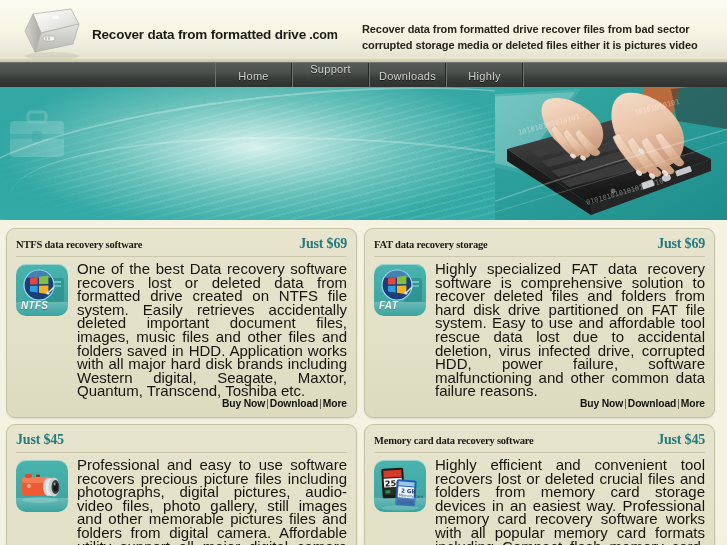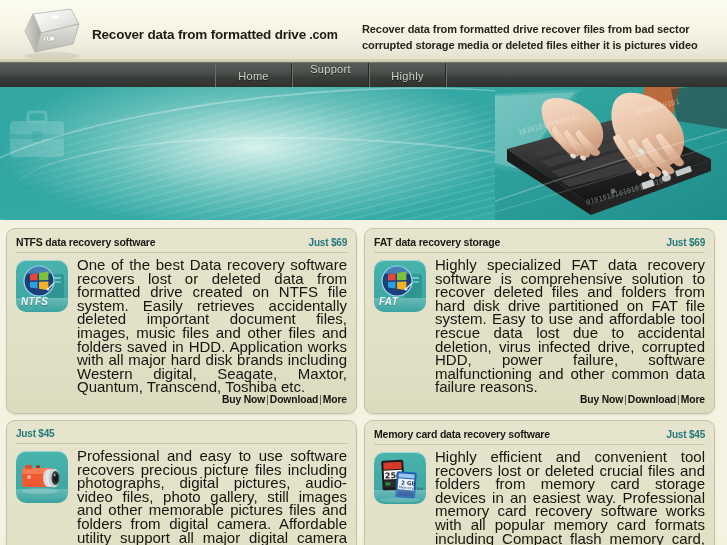--- a/index.html
+++ b/index.html
@@ -121,23 +121,24 @@
     padding: 7px 9px 8px 9px;
     box-shadow: 0 1px 2px rgba(0,0,0,0.10);
     position: relative;
   }
   .card.tall { min-height: 142px; }
   .card-head {
     display:flex; justify-content: space-between; align-items: baseline;
     padding-bottom: 4px;
     border-bottom: 1px solid #cbc8ab;
     margin-bottom: 5px;
+    font-family: Liberation Serif, serif;
   }
   .card-title { font-size: 10.5px; font-weight: bold; color: #1a1a14; letter-spacing:-0.2px;}
-  .card-price { font-size: 10px; font-weight: bold; color: #24797d; letter-spacing:-0.2px;}
+  .card-price { font-size: 14px; font-weight: bold; color: #24797d; letter-spacing:-0.2px;}
 
   .card-body { display:flex; gap: 9px; }
   .prod-icon {
     width: 52px; height: 52px; flex: 0 0 52px;
     border-radius: 10px;
     background: linear-gradient(to bottom,#49b3ae,#3aa39f);
     box-shadow: inset 0 1px 0 rgba(255,255,255,0.45);
     position: relative; overflow:hidden;
     margin-top: 2px;
   }
@@ -200,20 +201,23 @@
   <div class="header-tagline">Recover data from formatted drive recover files from bad sector corrupted storage media or deleted files either it is pictures video</div>
 </div>
 
 <div class="navbar">
   <div class="nav-inner">
     <div class="nav-item shift-b">
       <span>Home</span>
     </div>
     <div class="nav-item shift-a">
       <span>Support</span>
+    </div>
+    <div class="nav-item shift-b">
+      <span>Downloads</span>
     </div>
     <div class="nav-item shift-b">
       <span>Highly</span>
     </div>
     <div class="nav-spacer"></div>
   </div>
 </div>
 
 <div class="banner">
   <div class="banner-bits"></div>

